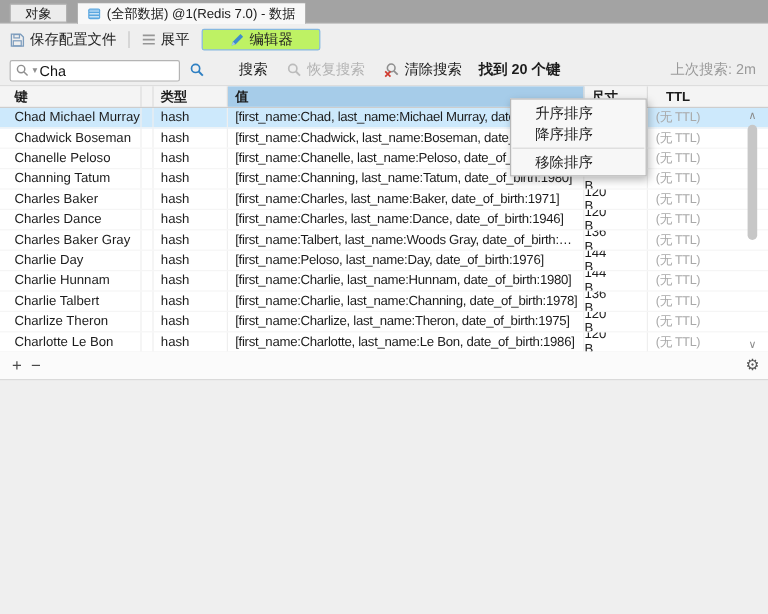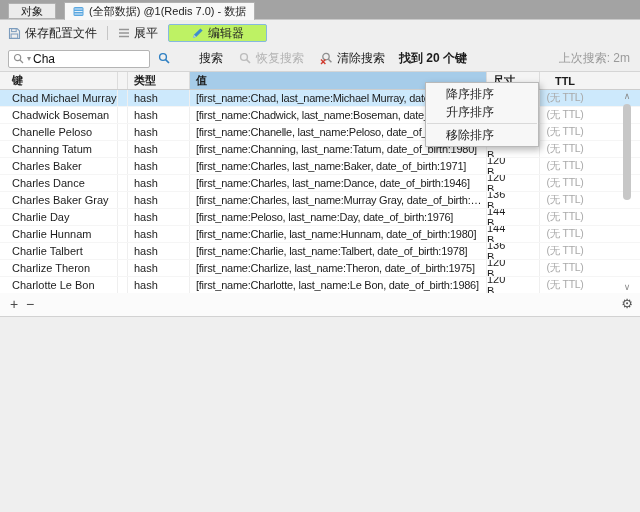--- a/index.html
+++ b/index.html
@@ -225,21 +225,21 @@
         <div class="cell w-spacer"></div>
         <div class="cell w-type">hash</div>
         <div class="cell w-value">[first_name:Charles, last_name:Dance, date_of_birth:1946]</div>
         <div class="cell w-size">120 B</div>
         <div class="cell w-ttl">(无 TTL)</div>
       </div>
       <div class="trow">
         <div class="cell w-key">Charles Baker Gray</div>
         <div class="cell w-spacer"></div>
         <div class="cell w-type">hash</div>
-        <div class="cell w-value">[first_name:Charles, last_name:Murray Gray, date_of_birth:…</div>
+        <div class="cell w-value">[first_name:Talbert, last_name:Woods Gray, date_of_birth:…</div>
         <div class="cell w-size">136 B</div>
         <div class="cell w-ttl">(无 TTL)</div>
       </div>
       <div class="trow">
         <div class="cell w-key">Charlie Day</div>
         <div class="cell w-spacer"></div>
         <div class="cell w-type">hash</div>
         <div class="cell w-value">[first_name:Peloso, last_name:Day, date_of_birth:1976]</div>
         <div class="cell w-size">144 B</div>
         <div class="cell w-ttl">(无 TTL)</div>
@@ -249,21 +249,21 @@
         <div class="cell w-spacer"></div>
         <div class="cell w-type">hash</div>
         <div class="cell w-value">[first_name:Charlie, last_name:Hunnam, date_of_birth:1980]</div>
         <div class="cell w-size">144 B</div>
         <div class="cell w-ttl">(无 TTL)</div>
       </div>
       <div class="trow">
         <div class="cell w-key">Charlie Talbert</div>
         <div class="cell w-spacer"></div>
         <div class="cell w-type">hash</div>
-        <div class="cell w-value">[first_name:Charlie, last_name:Talbert, date_of_birth:1978]</div>
+        <div class="cell w-value">[first_name:Charlie, last_name:Channing, date_of_birth:1978]</div>
         <div class="cell w-size">136 B</div>
         <div class="cell w-ttl">(无 TTL)</div>
       </div>
       <div class="trow">
         <div class="cell w-key">Charlize Theron</div>
         <div class="cell w-spacer"></div>
         <div class="cell w-type">hash</div>
         <div class="cell w-value">[first_name:Charlize, last_name:Theron, date_of_birth:1975]</div>
         <div class="cell w-size">120 B</div>
         <div class="cell w-ttl">(无 TTL)</div>
@@ -285,22 +285,22 @@
   <div class="varrow down">∨</div>
 </div>
 
 <div class="strip">
   <span class="mini" style="left:6px;">+</span>
   <span class="mini" style="left:22px;">−</span>
   <span class="gear">⚙</span>
 </div>
 
 <div class="cmenu">
+    <div class="mi">升序排序</div>
     <div class="mi">降序排序</div>
-    <div class="mi">升序排序</div>
     <div class="msep"></div>
     <div class="mi">移除排序</div>
   </div>
 
 <div class="editor">
   
   
 
   
   

